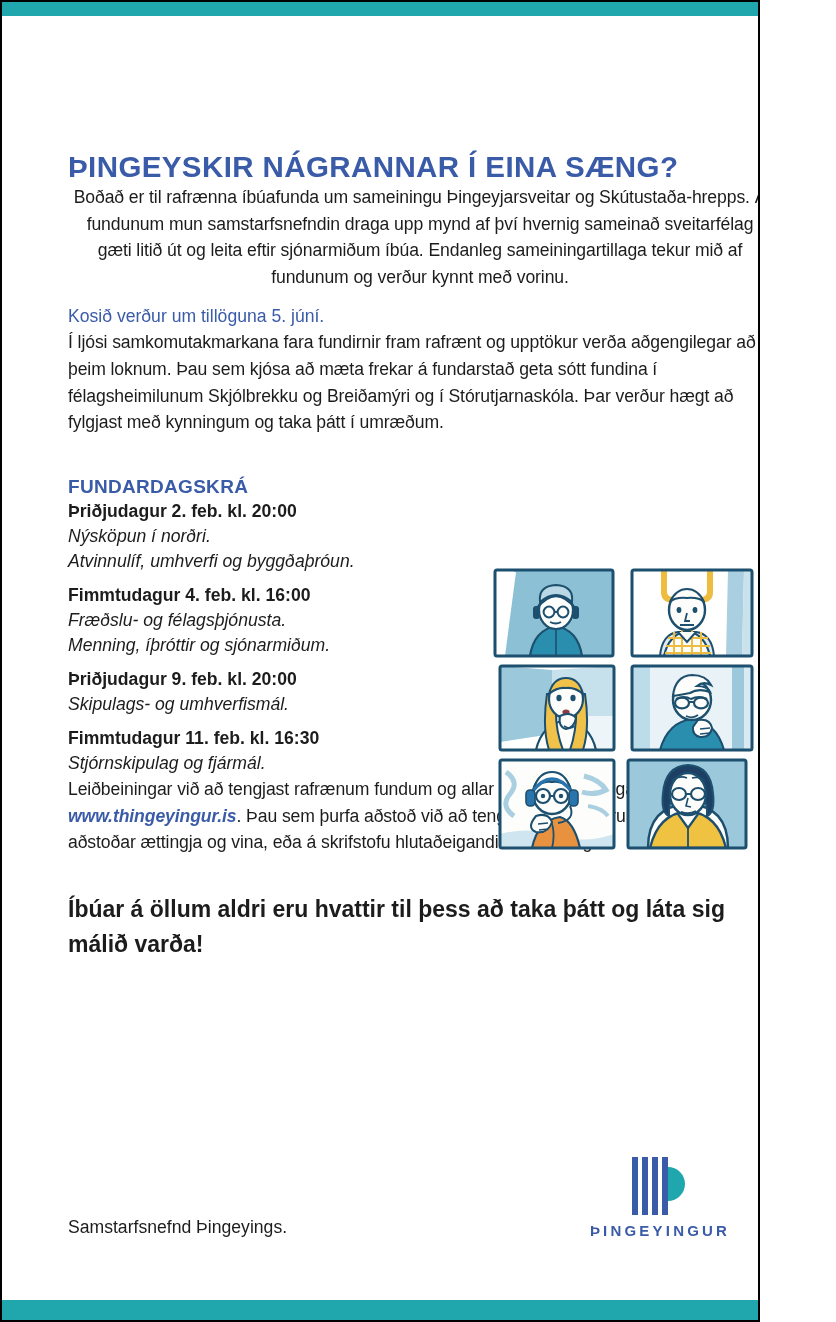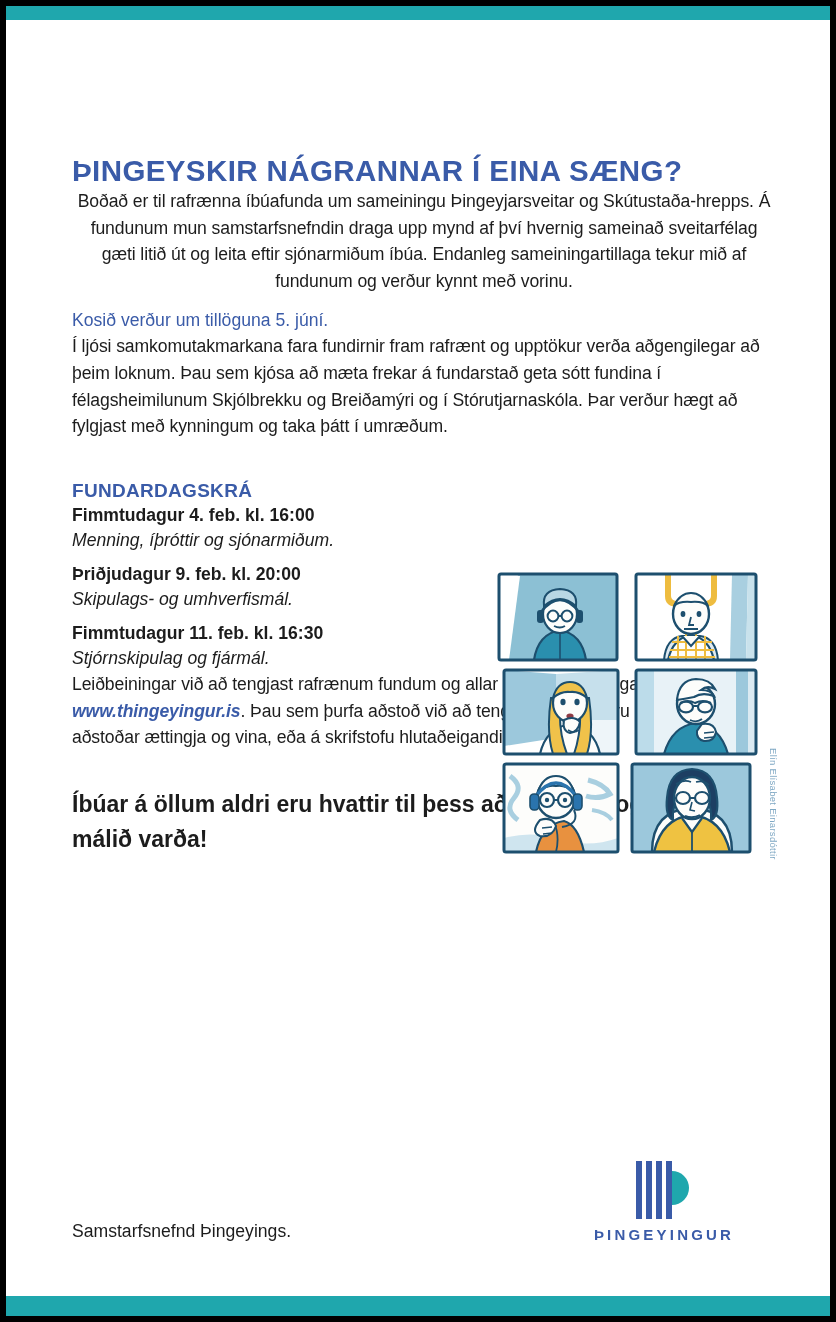--- a/index.html
+++ b/index.html
@@ -3,25 +3,25 @@
 <meta charset="utf-8">
 <title>Þingeyskir nágrannar í eina sæng?</title>
 <style>
   html, body {
     margin: 0;
     padding: 0;
     background: #ffffff;
   }
   .poster {
     position: relative;
-    width: 836px;
+    width: 760px;
     height: 1322px;
     margin: 0;
     background: #ffffff;
-    border: 6px solid #000000;
+    border: 2px solid #000000;
     box-sizing: border-box;
     font-family: "Liberation Sans", sans-serif;
     overflow: hidden;
   }
   .bar-top {
     position: absolute;
     top: 0; left: 0;
     width: 100%;
     height: 14px;
     background: #1fa7ad;
@@ -172,23 +172,29 @@
 
     <p class="body-par par-intro">Boðað er til rafrænna íbúafunda um sameiningu Þingeyjarsveitar og Skútustaða-hrepps. Á fundunum mun samstarfsnefndin draga upp mynd af því hvernig sameinað sveitarfélag gæti litið út og leita eftir sjónarmiðum íbúa. Endanleg sameiningartillaga tekur mið af fundunum og verður kynnt með vorinu.</p>
 
     <p class="blue-bold">Kosið verður um tillöguna 5. júní.</p>
 
     <p class="body-par par-second">Í ljósi samkomutakmarkana fara fundirnir fram rafrænt og upptökur verða aðgengilegar að þeim loknum. Þau sem kjósa að mæta frekar á fundarstað geta sótt fundina í félagsheimilunum Skjólbrekku og Breiðamýri og í Stórutjarnaskóla. Þar verður hægt að fylgjast með kynningum og taka þátt í umræðum.</p>
 
     <div class="agenda-wrap">
       <h2 class="agenda-title">FUNDARDAGSKRÁ</h2>
 
+      <div class="agenda-item">
+        <div class="agenda-date">Þriðjudagur 2. feb. kl. 20:00</div>
+        <div class="agenda-topic">Nýsköpun í norðri.</div>
+        <div class="agenda-topic">Atvinnulíf, umhverfi og byggðaþróun.</div>
+      </div>
 
       <div class="agenda-item">
         <div class="agenda-date">Fimmtudagur 4. feb. kl. 16:00</div>
+        <div class="agenda-topic">Fræðslu- og félagsþjónusta.</div>
         <div class="agenda-topic">Menning, íþróttir og sjónarmiðum.</div>
       </div>
 
       <div class="agenda-item">
         <div class="agenda-date">Þriðjudagur 9. feb. kl. 20:00</div>
         <div class="agenda-topic">Skipulags- og umhverfismál.</div>
       </div>
 
       <div class="agenda-item">
         <div class="agenda-date">Fimmtudagur 11. feb. kl. 16:30</div>

